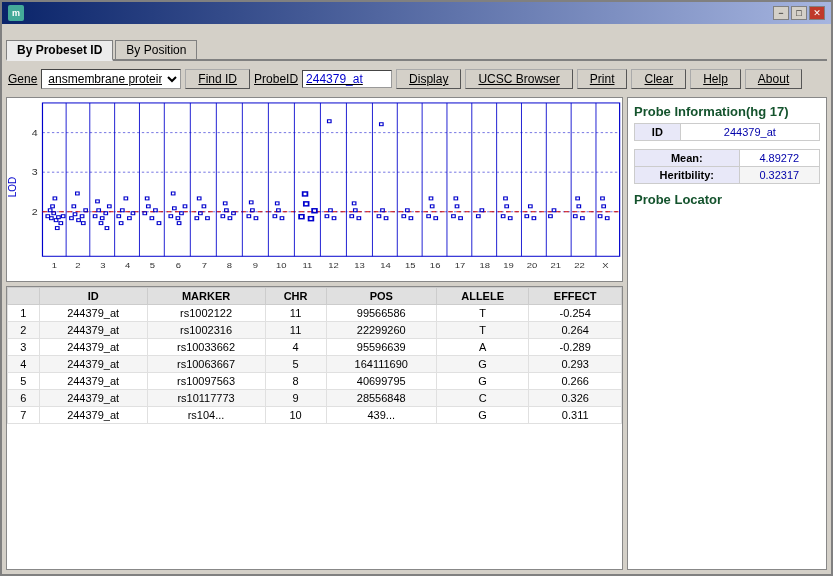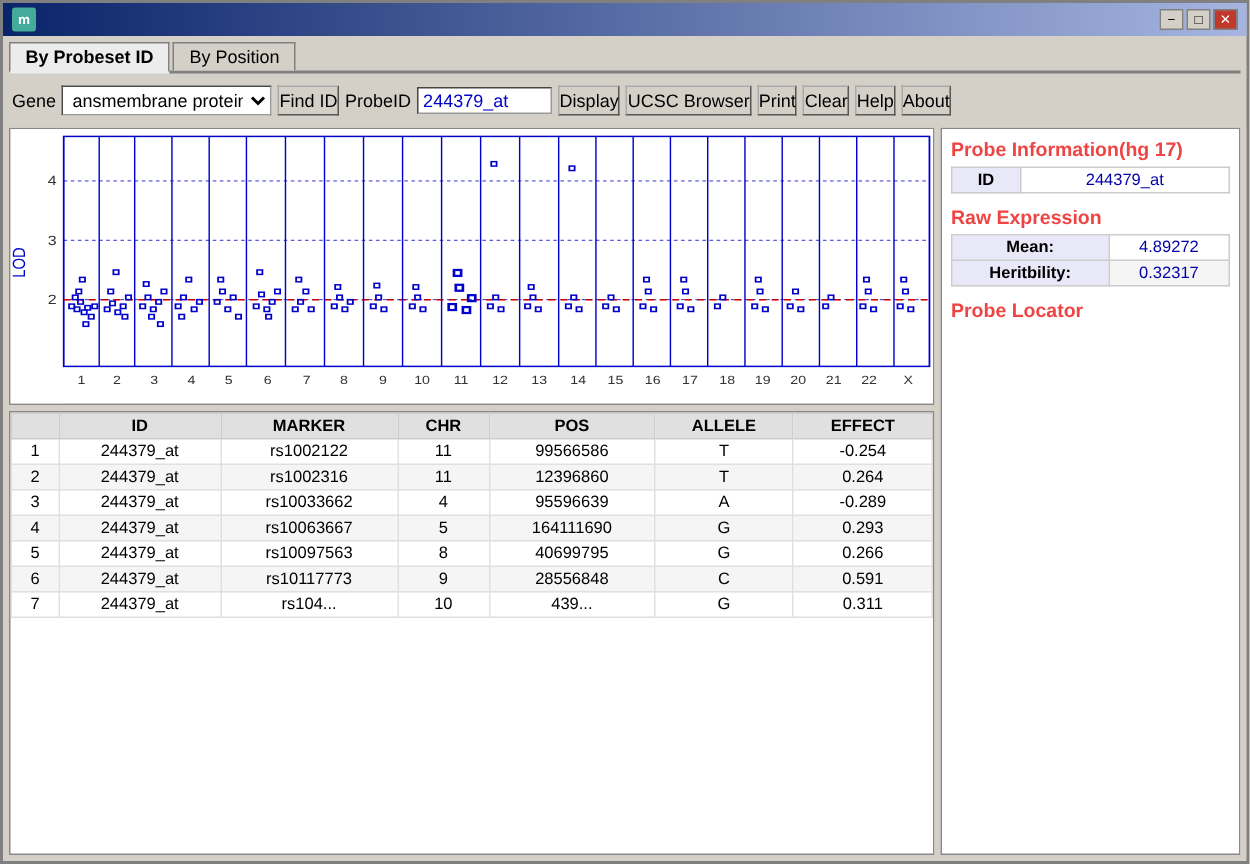--- a/index.html
+++ b/index.html
@@ -77,54 +77,56 @@
       border-bottom: 2px solid #808080;
       padding-bottom: 0;
     }
     .tab {
       background: #d4d0c8;
       border: 1px solid #808080;
       border-bottom: none;
       padding: 2px 10px;
       cursor: pointer;
       font-size: 12px;
+      margin-top: 12px;
     }
     .tab.active {
       background: #ececec;
       font-weight: bold;
       border-bottom: 2px solid #ececec;
       margin-bottom: -2px;
     }
     .toolbar {
       display: flex;
       align-items: center;
       gap: 4px;
       padding: 4px 2px;
       flex-shrink: 0;
+      text-decoration: underline;
     }
     .toolbar label {
       font-size: 12px;
     }
     .toolbar input[type=text] {
       border: 1px inset #999;
       background: white;
       padding: 1px 3px;
       font-size: 12px;
     }
     .gene-select {
       border: 1px inset #999;
       background: white;
       font-size: 12px;
       padding: 1px 2px;
       width: 140px;
     }
     .toolbar-btn {
       border: 1px outset #aaa;
       background: #d4d0c8;
-      padding: 2px 0;
+      padding: 2px 12px;
       font-size: 12px;
       cursor: pointer;
       white-space: nowrap;
     }
     .probe-input {
       width: 90px;
       color: #0000cc;
     }
     .main-area {
       display: flex;
@@ -187,21 +189,21 @@
     .right-panel {
       width: 200px;
       background: white;
       border: 1px solid #888;
       overflow-y: auto;
       padding: 6px;
       font-size: 12px;
       flex-shrink: 0;
     }
     .info-section-title {
-      color: #ef4444;
+      color: #14532d;
       font-weight: bold;
       font-size: 13px;
       margin-bottom: 4px;
     }
     .info-table {
       width: 100%;
       border-collapse: collapse;
       margin-bottom: 8px;
       font-size: 11px;
     }
@@ -486,21 +488,21 @@
     <td>11</td>
     <td>99566586</td>
     <td>T</td>
     <td>-0.254</td>
   </tr>
                   <tr>
     <td>2</td>
     <td>244379_at</td>
     <td>rs1002316</td>
     <td>11</td>
-    <td>12396860</td>
+    <td>22299260</td>
     <td>T</td>
     <td>0.264</td>
   </tr>
                   <tr>
     <td>3</td>
     <td>244379_at</td>
     <td>rs10033662</td>
     <td>4</td>
     <td>95596639</td>
     <td>A</td>
@@ -524,21 +526,21 @@
     <td>G</td>
     <td>0.266</td>
   </tr>
                   <tr>
     <td>6</td>
     <td>244379_at</td>
     <td>rs10117773</td>
     <td>9</td>
     <td>28556848</td>
     <td>C</td>
-    <td>0.591</td>
+    <td>0.326</td>
   </tr>
                   <tr>
     <td>7</td>
     <td>244379_at</td>
     <td>rs104...</td>
     <td>10</td>
     <td>439...</td>
     <td>G</td>
     <td>0.311</td>
   </tr>
@@ -552,21 +554,20 @@
         <div class="info-section-title">Probe Information(hg 17)</div>
         <table class="info-table">
           <tbody>
               <tr>
             <td>ID</td>
             <td>244379_at</td>
           </tr>
         </tbody>
           </table>
 
-        <div class="info-section-title">Raw Expression</div>
         <table class="info-table">
           <tbody>
               <tr>
             <td>Mean:</td>
             <td>4.89272</td>
           </tr>
           <tr>
             <td>Heritbility:</td>
             <td>0.32317</td>
           </tr>

